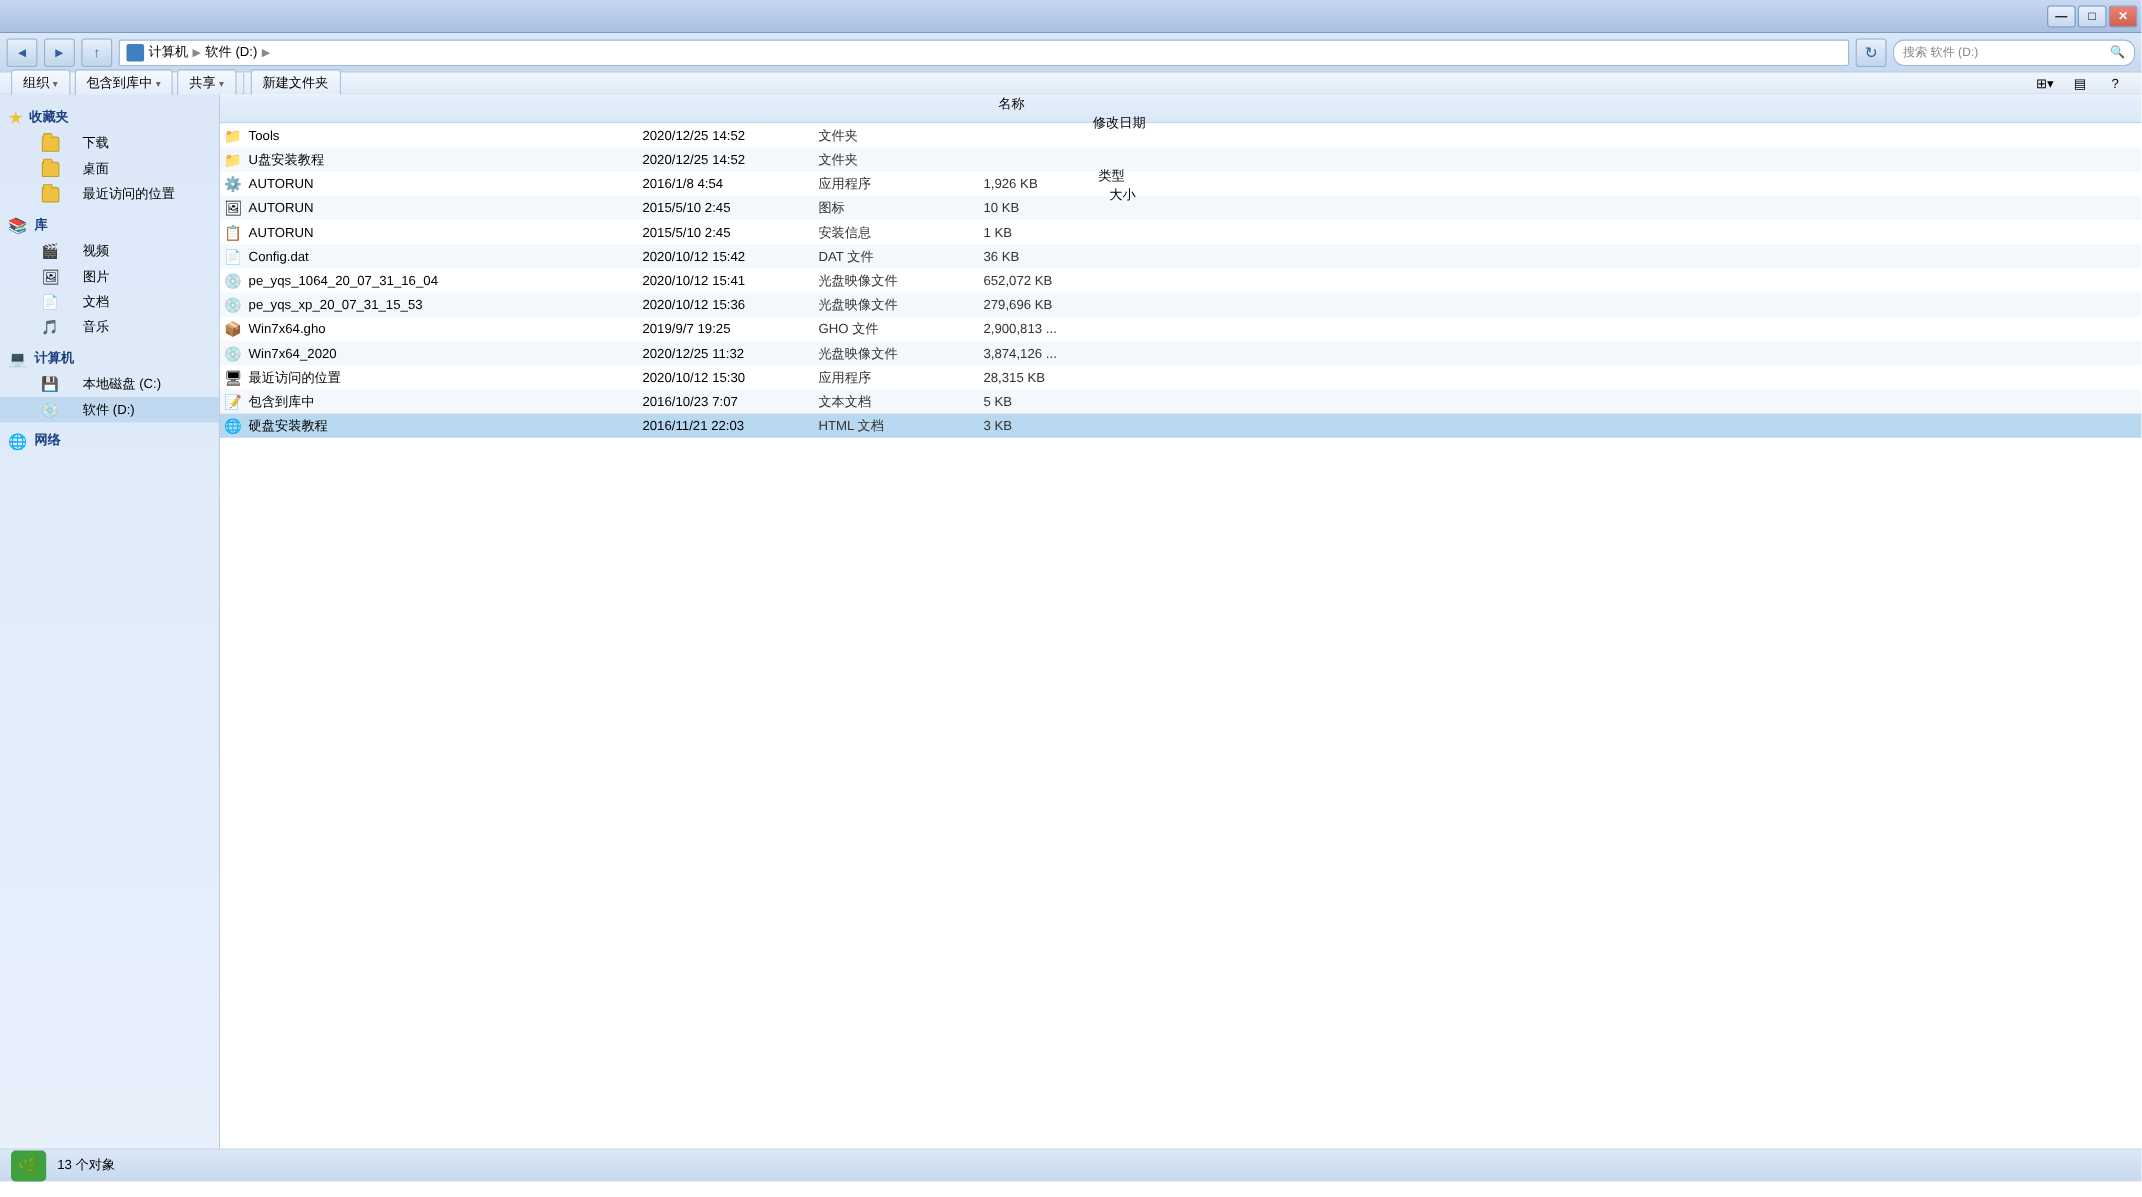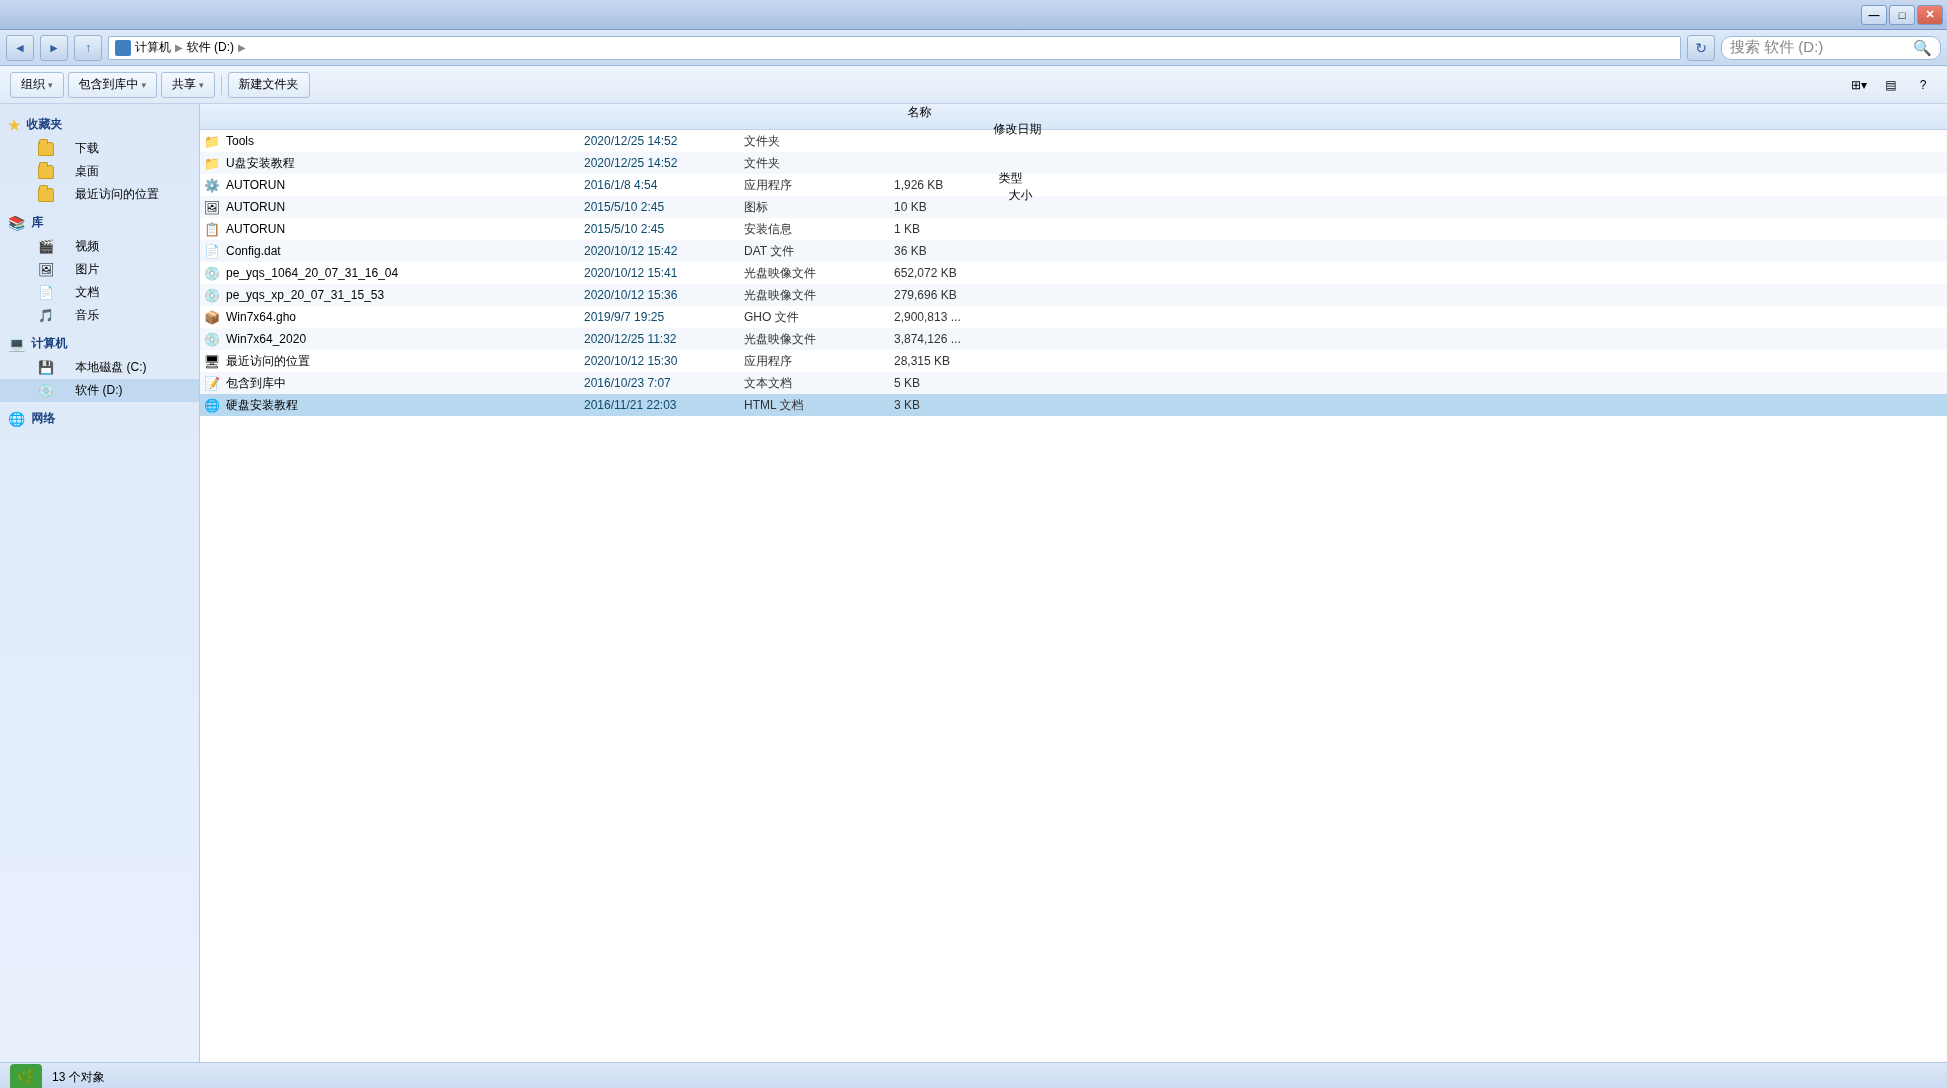--- a/index.html
+++ b/index.html
@@ -101,27 +101,27 @@
     .search-bar {
       width: 220px;
       height: 24px;
       background: #fff;
       border: 1px solid #a0b8d8;
       border-radius: 10px;
       display: flex;
       align-items: center;
       padding: 0 8px;
       gap: 4px;
-      font-size: 15px;
+      font-size: 11px;
       color: #888;
     }
 
     
     .toolbar {
-      height: 38px;
+      height: 20px;
       background: linear-gradient(to bottom, #f0f5fc, #e0ebf8);
       display: flex;
       align-items: center;
       padding: 0 10px;
       gap: 4px;
       border-bottom: 1px solid #c0d0e8;
     }
     .tool-btn {
       height: 26px;
       padding: 0 10px;
@@ -273,21 +273,21 @@
     }
     .file-icon {
       width: 16px;
       height: 16px;
       flex-shrink: 0;
       display: flex;
       align-items: center;
       justify-content: center;
       font-size: 13px;
     }
-    .file-date { width: 160px; color: #0c4a6e; white-space: nowrap; }
+    .file-date { width: 160px; color: #000000; white-space: nowrap; }
     .file-type { width: 150px; color: #333; }
     .file-size { width: 130px; text-align: left; padding-right: 8px; color: #333; }
 
     
     .status-bar {
       height: 30px;
       background: linear-gradient(to bottom, #dce8f8, #c8d8f0);
       border-top: 1px solid #b0c8e0;
       display: flex;
       align-items: center;

